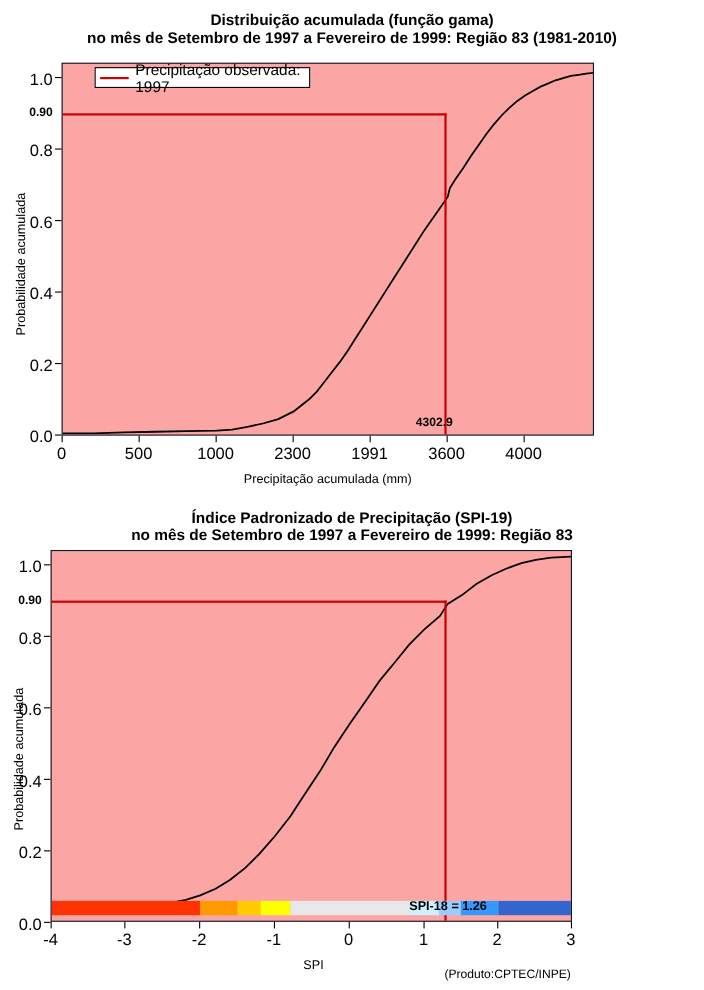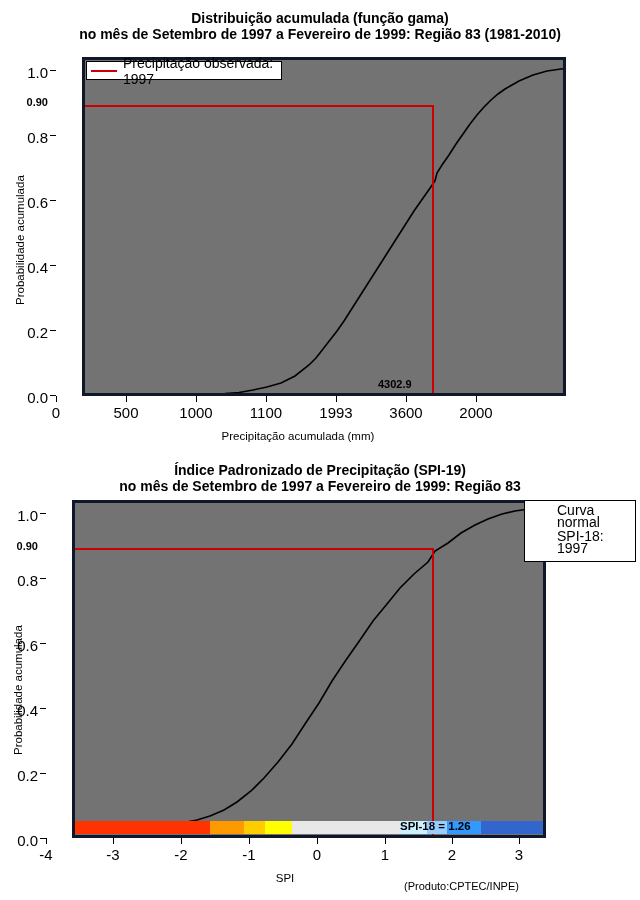--- a/index.html
+++ b/index.html
@@ -34,25 +34,24 @@
     width: 640px;
     text-align: center;
     font-size: 14px;
     font-weight: bold;
     line-height: 16px;
   }
 
   
   .plotbox {
     position: absolute;
-    border: 3px solid #0f172a;
+    border: 1px solid #0f172a;
     box-sizing: border-box;
-    background: #737373;
+    background: #fca5a5;
     overflow: hidden;
-    margin-left: 26px;
   }
   
   #plot-top {
     left: 56px;
     top: 57px;
     width: 484px;
     height: 339px;
   }
   
   #plot-bottom {
@@ -231,24 +230,24 @@
     <div class="tick-mark" style="left:126px; top:396px; width:1px; height:6px;"></div>
     <div class="tick-mark" style="left:196px; top:396px; width:1px; height:6px;"></div>
     <div class="tick-mark" style="left:266px; top:396px; width:1px; height:6px;"></div>
     <div class="tick-mark" style="left:336px; top:396px; width:1px; height:6px;"></div>
     <div class="tick-mark" style="left:406px; top:396px; width:1px; height:6px;"></div>
     <div class="tick-mark" style="left:476px; top:396px; width:1px; height:6px;"></div>
 
     <div class="tick-label" style="left:36px; top:404px; width:40px;">0</div>
     <div class="tick-label" style="left:106px; top:404px; width:40px;">500</div>
     <div class="tick-label" style="left:176px; top:404px; width:40px;">1000</div>
-    <div class="tick-label" style="left:246px; top:404px; width:40px;">1100</div>
-    <div class="tick-label" style="left:316px; top:404px; width:40px;">1993</div>
+    <div class="tick-label" style="left:246px; top:404px; width:40px;">2300</div>
+    <div class="tick-label" style="left:316px; top:404px; width:40px;">1991</div>
     <div class="tick-label" style="left:386px; top:404px; width:40px;">3600</div>
-    <div class="tick-label" style="left:456px; top:404px; width:40px;">2000</div>
+    <div class="tick-label" style="left:456px; top:404px; width:40px;">4000</div>
 
     <div class="axis-label" style="left:156px; top:430px; width:284px;">Precipitação acumulada (mm)</div>
   </div>
 
   <div class="panel panel-bottom">
 
     <div class="title" style="top:12px;">Índice Padronizado de Precipitação (SPI-19)</div>
     <div class="title" style="top:28px;">no mês de Setembro de 1997 a Fevereiro de 1999: Região 83</div>
 
     <div class="ylabel" style="left:12px; top:305px;">Probabilidade acumulada</div>
@@ -286,34 +285,20 @@
         <div class="spi-seg" style="width:108px; background:#e8e8e8;"></div>
         <div class="spi-seg" style="width:27px; background:#ccf2ff;"></div>
         <div class="spi-seg" style="width:20px; background:#99ccff;"></div>
         <div class="spi-seg" style="width:34px; background:#3399ff;"></div>
         <div class="spi-seg" style="width:68px; background:#3366cc;"></div>
       </div>
 
       <div class="spi-value" style="left:325px; top:317px;">SPI-18 = 1.26</div>
     </div>
 
-    <div class="legend" id="legend-right" style="left:524px; top:50px; width:112px; height:62px;">
-      <div class="lr-row">
-        <span class="lr-key"><span class="ln"></span></span>
-        <span class="lr-text">
-          <span>Curva</span><br>
-          <span>normal</span>
-        </span>
-      </div>
-      <div class="lr-row">
-        <span class="lr-key"><span class="ln red"></span></span>
-
-        <span class="lr-text">SPI-18: 1997</span>
-      </div>
-    </div>
 
     <div class="tick-mark" style="left:46px; top:388px; width:1px; height:6px;"></div>
     <div class="tick-mark" style="left:113px; top:388px; width:1px; height:6px;"></div>
     <div class="tick-mark" style="left:181px; top:388px; width:1px; height:6px;"></div>
     <div class="tick-mark" style="left:249px; top:388px; width:1px; height:6px;"></div>
     <div class="tick-mark" style="left:317px; top:388px; width:1px; height:6px;"></div>
     <div class="tick-mark" style="left:385px; top:388px; width:1px; height:6px;"></div>
     <div class="tick-mark" style="left:452px; top:388px; width:1px; height:6px;"></div>
     <div class="tick-mark" style="left:519px; top:388px; width:1px; height:6px;"></div>
 

